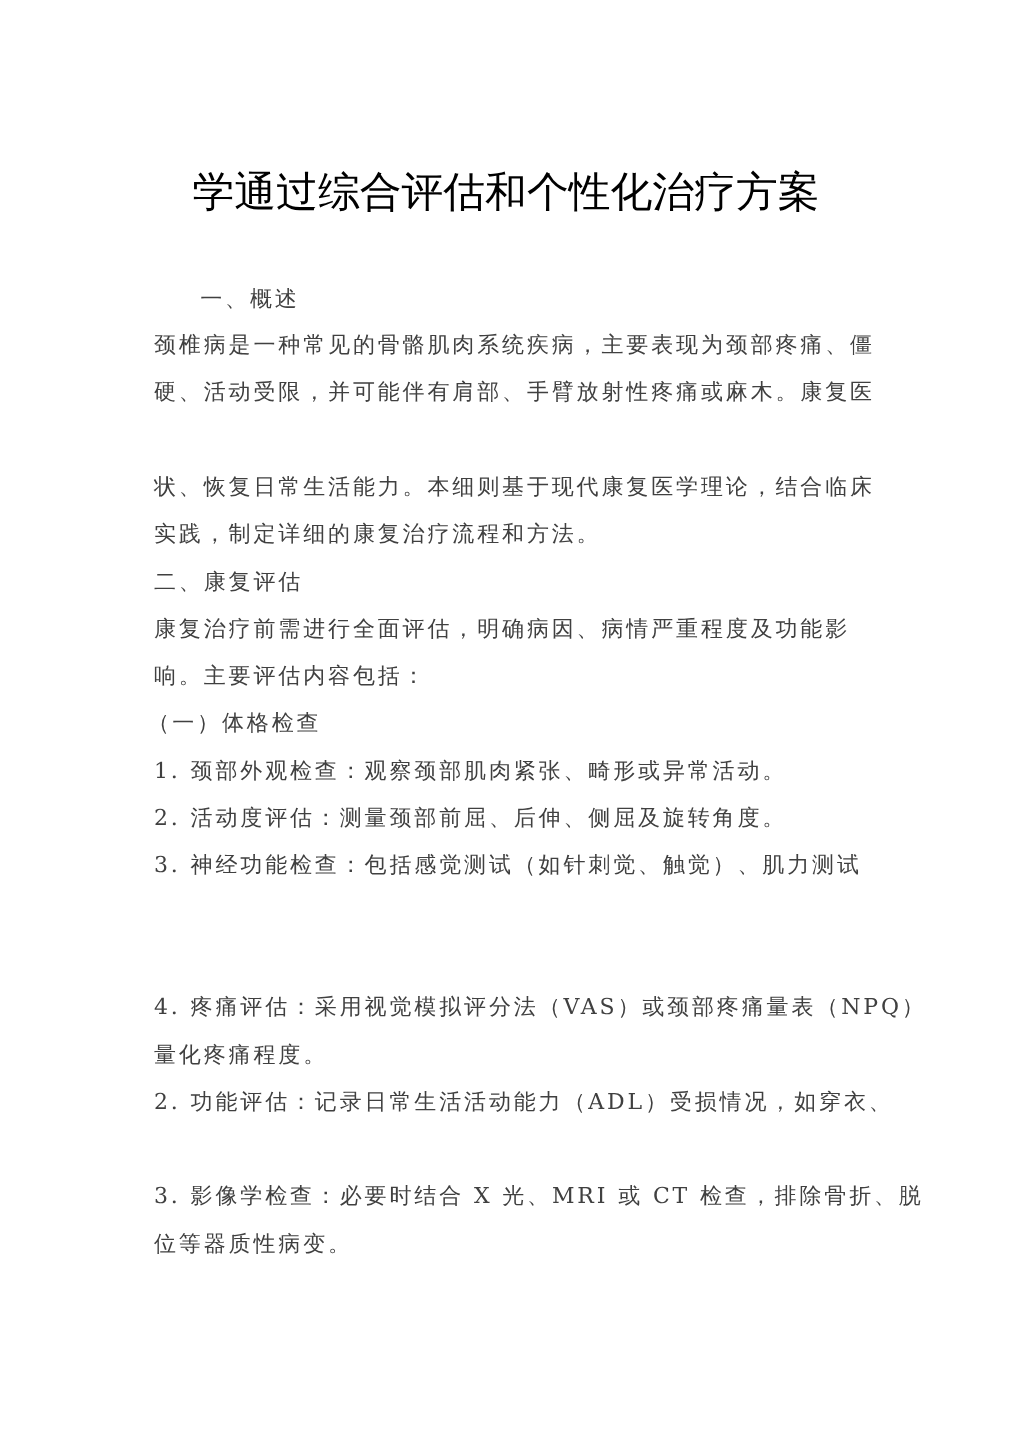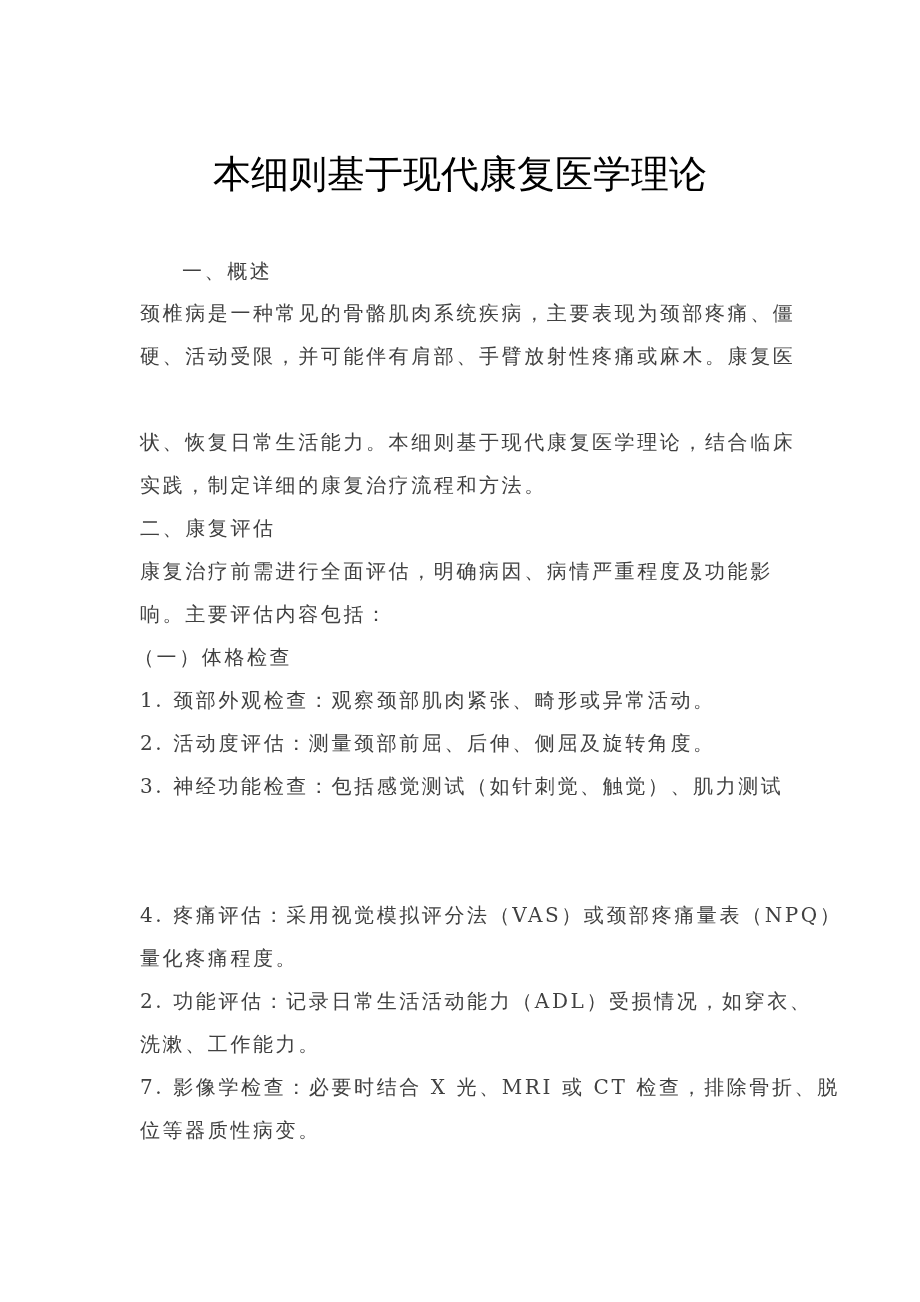--- a/index.html
+++ b/index.html
@@ -44,36 +44,35 @@
       white-space: nowrap;
       color: #404040;
     }
     .indent { left: 182px; }
     .paren { left: 134px; }
   </style>
 </head>
 <body>
 
 <div class="page">
-  <div class="title">本细则基于现代康复医学理论</div>
+  <div class="title">学通过综合评估和个性化治疗方案</div>
 
   <div class="line indent" style="top:257px">一、概述</div>
   <div class="line" style="top:299px">颈椎病是一种常见的骨骼肌肉系统疾病，主要表现为颈部疼痛、僵</div>
   <div class="line" style="top:342px">硬、活动受限，并可能伴有肩部、手臂放射性疼痛或麻木。康复医</div>
   <div class="line" style="top:428px">状、恢复日常生活能力。本细则基于现代康复医学理论，结合临床</div>
   <div class="line" style="top:471px">实践，制定详细的康复治疗流程和方法。</div>
 
   <div class="line" style="top:514px">二、康复评估</div>
   <div class="line" style="top:600px">响。主要评估内容包括：</div>
   <div class="line" style="top:557px">康复治疗前需进行全面评估，明确病因、病情严重程度及功能影</div>
 
   <div class="line paren" style="top:643px">（一）体格检查</div>
   <div class="line" style="top:686px">1. 颈部外观检查：观察颈部肌肉紧张、畸形或异常活动。</div>
   <div class="line" style="top:729px">2. 活动度评估：测量颈部前屈、后伸、侧屈及旋转角度。</div>
   <div class="line" style="top:772px">3. 神经功能检查：包括感觉测试（如针刺觉、触觉）、肌力测试</div>
 
   <div class="line" style="top:901px">4. 疼痛评估：采用视觉模拟评分法（VAS）或颈部疼痛量表（NPQ）</div>
   <div class="line" style="top:944px">量化疼痛程度。</div>
   <div class="line" style="top:987px">2. 功能评估：记录日常生活活动能力（ADL）受损情况，如穿衣、</div>
-  <div class="line" style="top:1030px">洗漱、工作能力。</div>
-  <div class="line" style="top:1073px">7. 影像学检查：必要时结合 X 光、MRI 或 CT 检查，排除骨折、脱</div>
+  <div class="line" style="top:1073px">3. 影像学检查：必要时结合 X 光、MRI 或 CT 检查，排除骨折、脱</div>
   <div class="line" style="top:1116px">位等器质性病变。</div>
 </div>
 
 </body></html>

